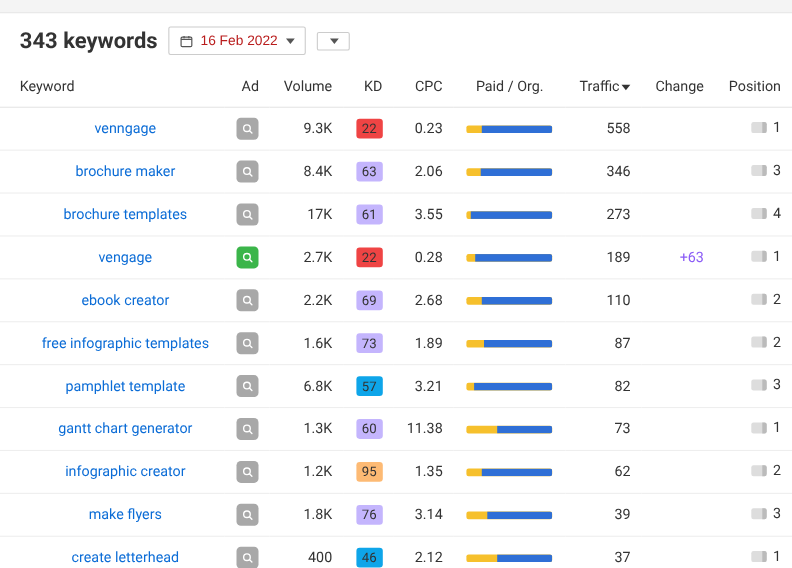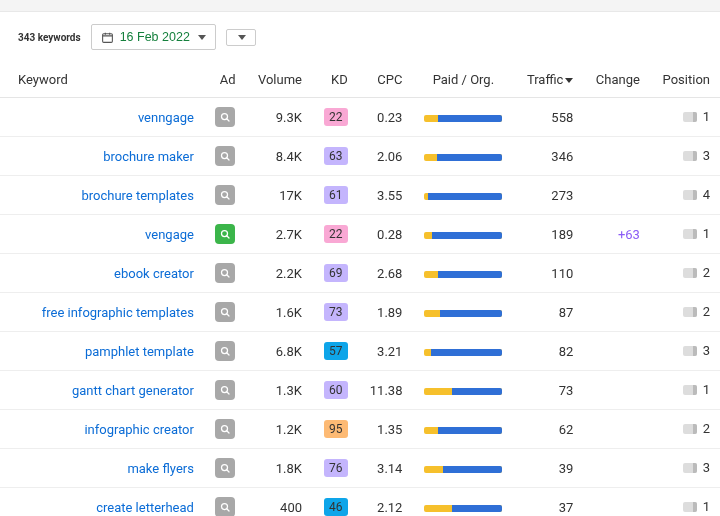--- a/index.html
+++ b/index.html
@@ -1,34 +1,34 @@
 <!DOCTYPE html>
 <html><head>
 <meta charset="utf-8">
 <style>
 *{box-sizing:border-box;margin:0;padding:0}
 body{font-family:-apple-system,BlinkMacSystemFont,"Segoe UI",Roboto,Arial,sans-serif;font-size:13px;color:#333;background:#fff;width:720px}
 .topbar{background:#f4f4f4;height:12px;border-bottom:1px solid #e8e8e8}
 .toolbar{display:flex;align-items:center;gap:10px;padding:12px 18px 14px}
-.count{font-weight:700;font-size:10px}
-.btn{display:inline-flex;align-items:center;gap:6px;border:1px solid #ccc;background:#fff;border-radius:2px;padding:5px 9px;font-size:12.5px;cursor:pointer;color:#15803d}
+.count{font-weight:700;font-size:20px}
+.btn{display:inline-flex;align-items:center;gap:6px;border:1px solid #ccc;background:#fff;border-radius:2px;padding:5px 9px;font-size:12.5px;cursor:pointer;color:#b91c1c}
 .btn svg{flex:0 0 auto}
 .caret{width:0;height:0;border-left:4px solid transparent;border-right:4px solid transparent;border-top:5px solid #555;margin-left:2px}
 table{width:100%;border-collapse:collapse}
 th{font-weight:400;font-size:13px;text-align:right;padding:8px 10px 10px;border-bottom:1px solid #e5e5e5;white-space:nowrap;color:#333}
 th:first-child{text-align:left;padding-left:18px}
 th.thl{text-align:left}
 td{padding:9px 10px;border-bottom:1px solid #eee;text-align:right;font-size:13px;white-space:nowrap;vertical-align:middle}
-td:first-child{text-align:right;padding-left:34px}
+td:first-child{text-align:center;padding-left:34px}
 .kw a{color:#0b6cd6;text-decoration:none}
 .ad-ico{display:inline-flex;align-items:center;justify-content:center;width:20px;height:20px;border-radius:4px;background:#a8a8a8}
 .ad-ico.on{background:#3bb54a}
 .ad-ico svg{stroke:#fff}
 .kd-b{display:inline-block;min-width:24px;padding:2px 5px;border-radius:3px;font-size:12px;text-align:center;color:#333}
-.kd-g{background:#f9a8d4}
+.kd-g{background:#ef4444}
 .kd-y{background:#0ea5e9}
 .kd-o{background:#c4b5fd}
 .kd-r{background:#fdba74}
 .bar{position:relative;width:78px;height:7px;background:#f6c02c;border-radius:2px;overflow:hidden;display:inline-block;vertical-align:middle}
 .bar .bl{position:absolute;right:0;top:0;bottom:0;background:#2f6fd6}
 .chg-p{color:#8b5cf6}
 .pos{display:inline-flex;align-items:center;gap:6px}
 .chip{display:inline-block;width:14px;height:10px;background:#ddd;border-radius:2px;position:relative}
 .chip::after{content:"";position:absolute;right:0;top:0;bottom:0;width:4px;background:#bbb;border-top-right-radius:2px;border-bottom-right-radius:2px}
 .sort{display:inline-block;margin-left:2px;width:0;height:0;border-left:4px solid transparent;border-right:4px solid transparent;border-top:5px solid #333;vertical-align:middle}

